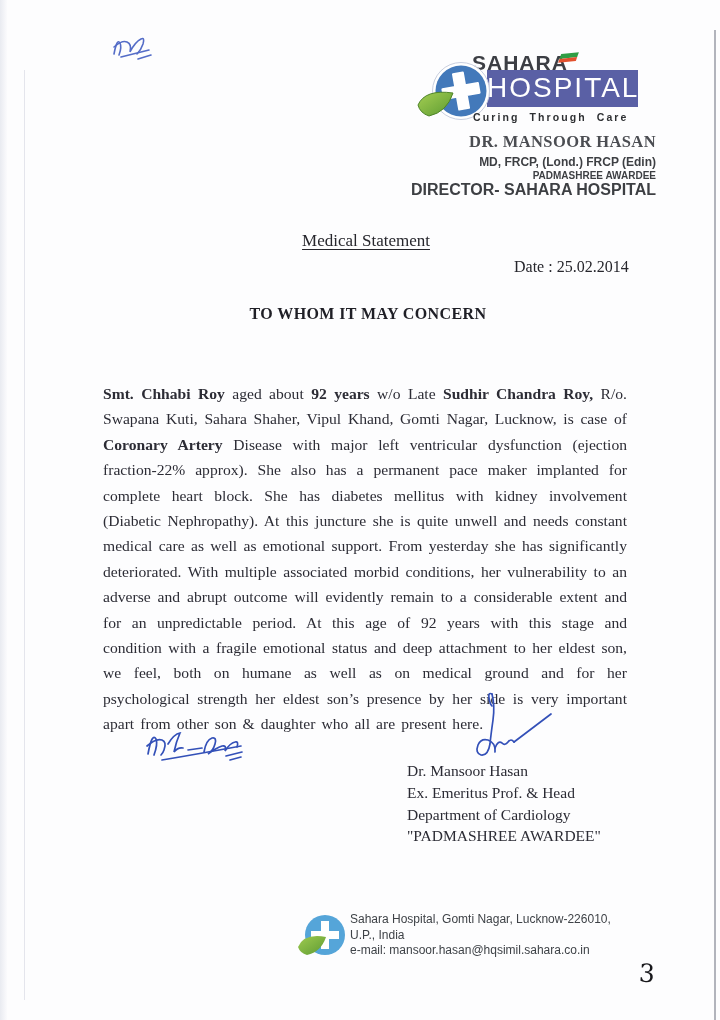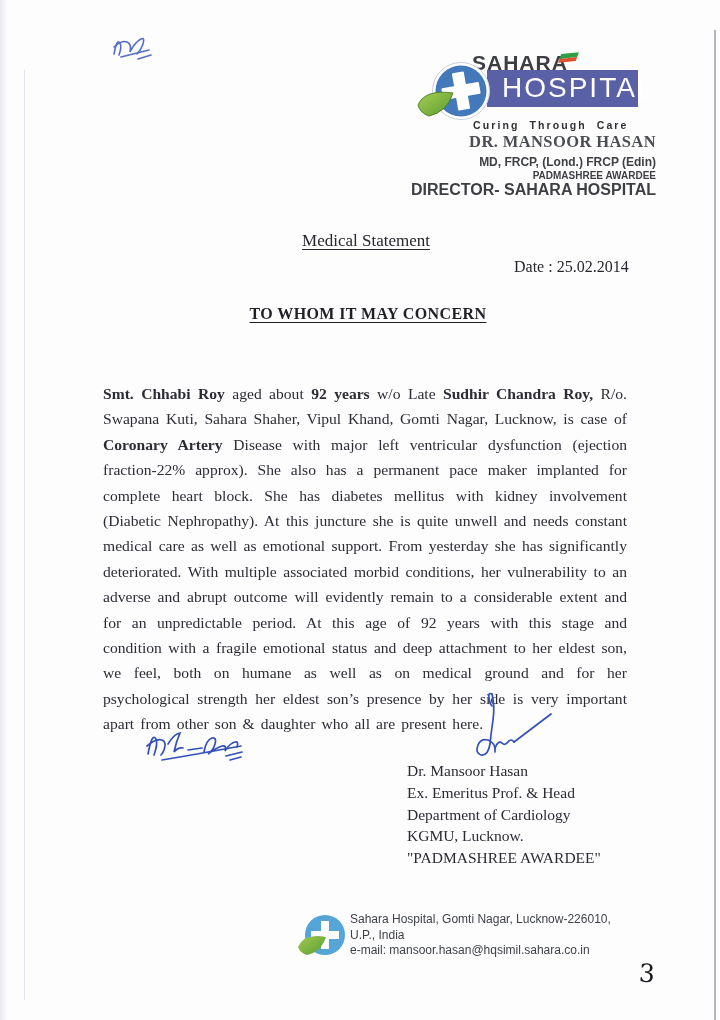--- a/index.html
+++ b/index.html
@@ -17,44 +17,44 @@
 
   
   .logo-brand { position:absolute; left:472px; top:51px; font-family:"Liberation Sans",sans-serif;
                 font-weight:bold; font-size:21px; letter-spacing:1px; color:#3c3e44; }
   .logo-flag { position:absolute; left:560px; top:53px; width:17px; height:9px;
                transform:skewX(-24deg) rotate(-6deg); }
   .logo-flag .f1 { width:100%; height:4.5px; background:#2f9e44; }
   .logo-flag .f2 { width:100%; height:4.5px; background:#e2512e; }
   .logo-band { position:absolute; left:487px; top:70px; width:151px; height:37px; background:#5a60a5;
                color:#fff; font-family:"Liberation Sans",sans-serif; font-size:28px; font-weight:400;
-               letter-spacing:2px; line-height:36px; padding-left:15px; }
+               letter-spacing:2px; line-height:36px; }
   .logo-circle { position:absolute; left:431px; top:61px; }
   .logo-leaf { position:absolute; left:417px; top:88px; }
   .logo-tagline { position:absolute; left:473px; top:111px; width:166px;
                font-family:"Liberation Sans",sans-serif; font-size:10.5px; font-weight:bold;
-               letter-spacing:2.1px; word-spacing:5px; color:#2e3033;margin-top:8px; }
+               letter-spacing:2.1px; word-spacing:5px; color:#2e3033; }
 
   
   .letterhead { position:absolute; left:300px; top:132px; width:356px; text-align:right; color:#46484c; }
   .lh-name { font-size:16.5px; font-weight:bold; letter-spacing:.4px; color:#4b4d52; margin-bottom:3px; }
   .lh-sub  { font-family:"Liberation Sans",sans-serif; font-weight:bold; color:#3d3f43; }
   .lh-s1 { font-size:12px;   line-height:14px; }
   .lh-s2 { font-size:10px; line-height:14px; }
   .lh-s3 { font-size:16px;   line-height:14px; }
   .lh-s4 { font-size:12.5px; line-height:14px; font-weight:bold; }
 
   
   .doc-title { position:absolute; left:0; top:231px; width:732px; text-align:center;
                font-size:17px; color:#26262c; }
   .doc-title span { text-decoration:underline; text-underline-offset:3px; }
   .doc-date { position:absolute; left:514px; top:258px; font-size:16px; color:#26262c; }
   .doc-salutation { position:absolute; left:0; top:305px; width:736px; text-align:center;
                font-size:16px; font-weight:bold; color:#1f1f26; }
-  .doc-salutation span { text-decoration:underline; text-underline-offset:3px; letter-spacing:.4px;text-align:center; }
+  .doc-salutation span { text-underline-offset:3px; letter-spacing:.4px;text-align:center; }
 
   
   .doc-body { position:absolute; left:103px; top:350px; width:524px; text-align:justify;
               font-size:15.6px; line-height:25.4px; color:#2c2c35; word-spacing:2.2px;margin-top:31px; }
   .doc-body .b { font-weight:bold; }
 
   
   .sig-ink { position:absolute; }
   .sig-block { position:absolute; font-size:15.5px; line-height:21.8px; color:#2b2b34; }
   .sig-left { left:102px; top:760px; }
@@ -147,21 +147,20 @@
       <path d="M44,8 Q40,6 41,12 Q42,18 44,20"></path>
       <path d="M44,8 Q47,20 45,34 Q43,48 42,58 Q40,70 33,69 Q27,67 30,59 Q33,52 40,54 Q48,57 47,66"></path>
       <path d="M47,62 Q50,54 54,57 Q57,60 60,56 Q63,52 66,56"></path>
       <path d="M66,56 L103,28"></path>
     </g>
   </svg>
   <div class="sig-block sig-right">
     <div>Dr. Mansoor Hasan</div>
     <div>Ex. Emeritus Prof. &amp; Head</div>
     <div>Department of Cardiology</div>
-    <div>KGMU, Lucknow.</div>
     <div>"PADMASHREE AWARDEE"</div>
   </div>
 
   <svg class="footer-logo" width="52" height="50" viewBox="0 0 52 50">
     <defs>
       <linearGradient id="lg2" x1="0" y1="0" x2="1" y2="1">
         <stop offset="0" stop-color="#9fcb50"></stop>
           <stop offset="1" stop-color="#5d9a32"></stop>
       </linearGradient>
     </defs>

